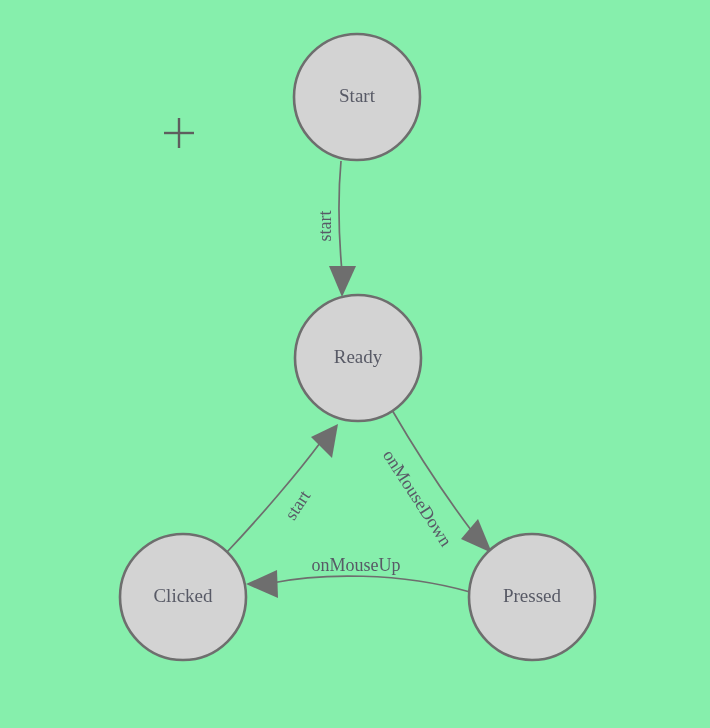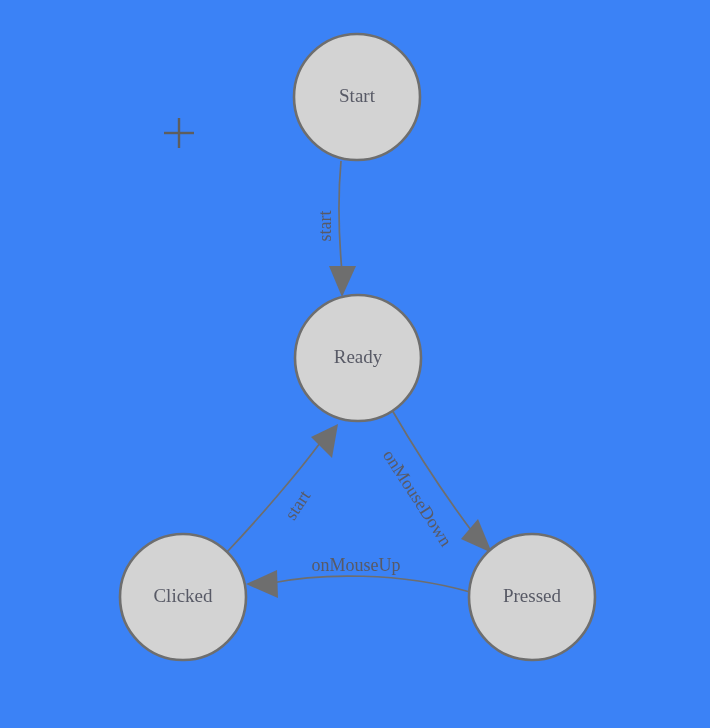--- a/index.html
+++ b/index.html
@@ -10,21 +10,21 @@
   body {
     width: 710px;
     height: 728px;
     font-family: "Liberation Serif", serif;
     overflow: hidden;
   }
   #canvas {
     position: relative;
     width: 710px;
     height: 728px;
-    background: #3b82f6;
+    background: #86efac;
   }
   svg.diagram {
     position: absolute;
     top: 0;
     left: 0;
     width: 710px;
     height: 728px;
     display: block;
   }
   .node-circle {

